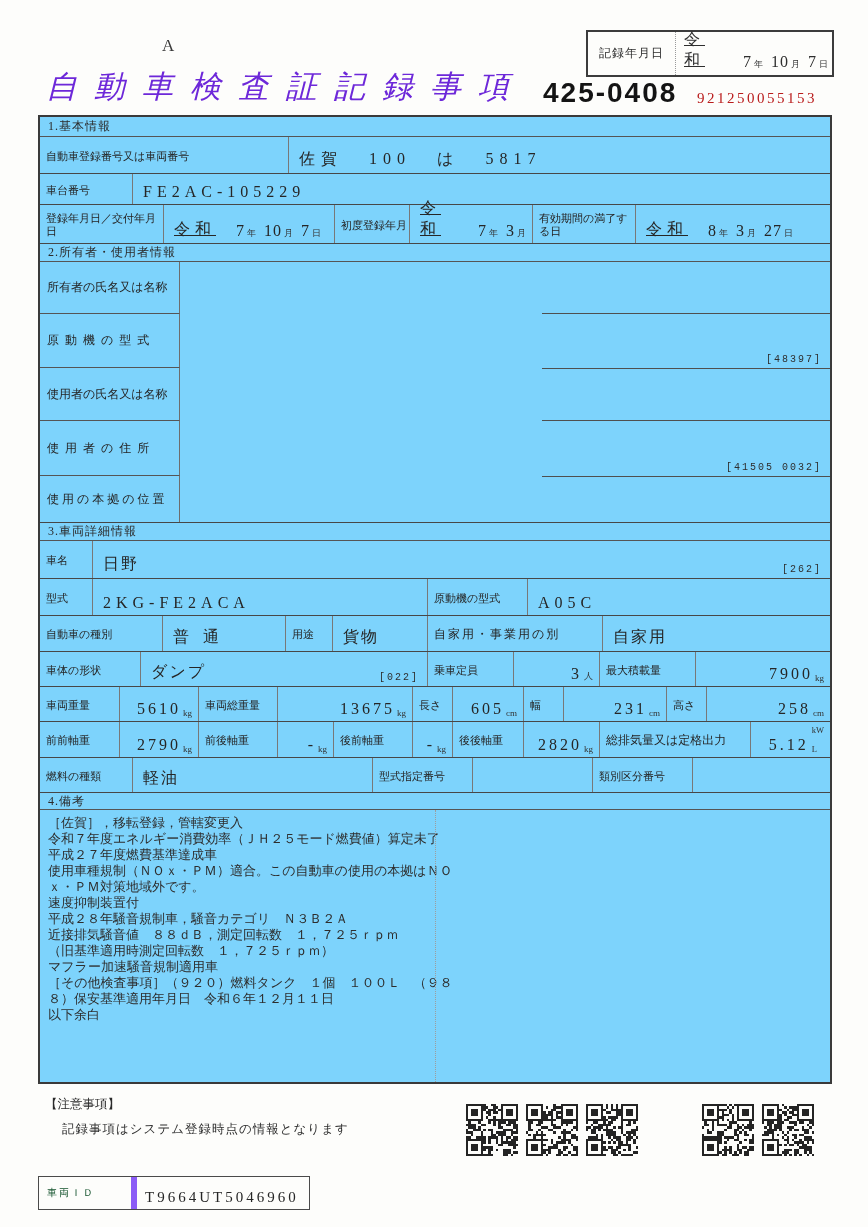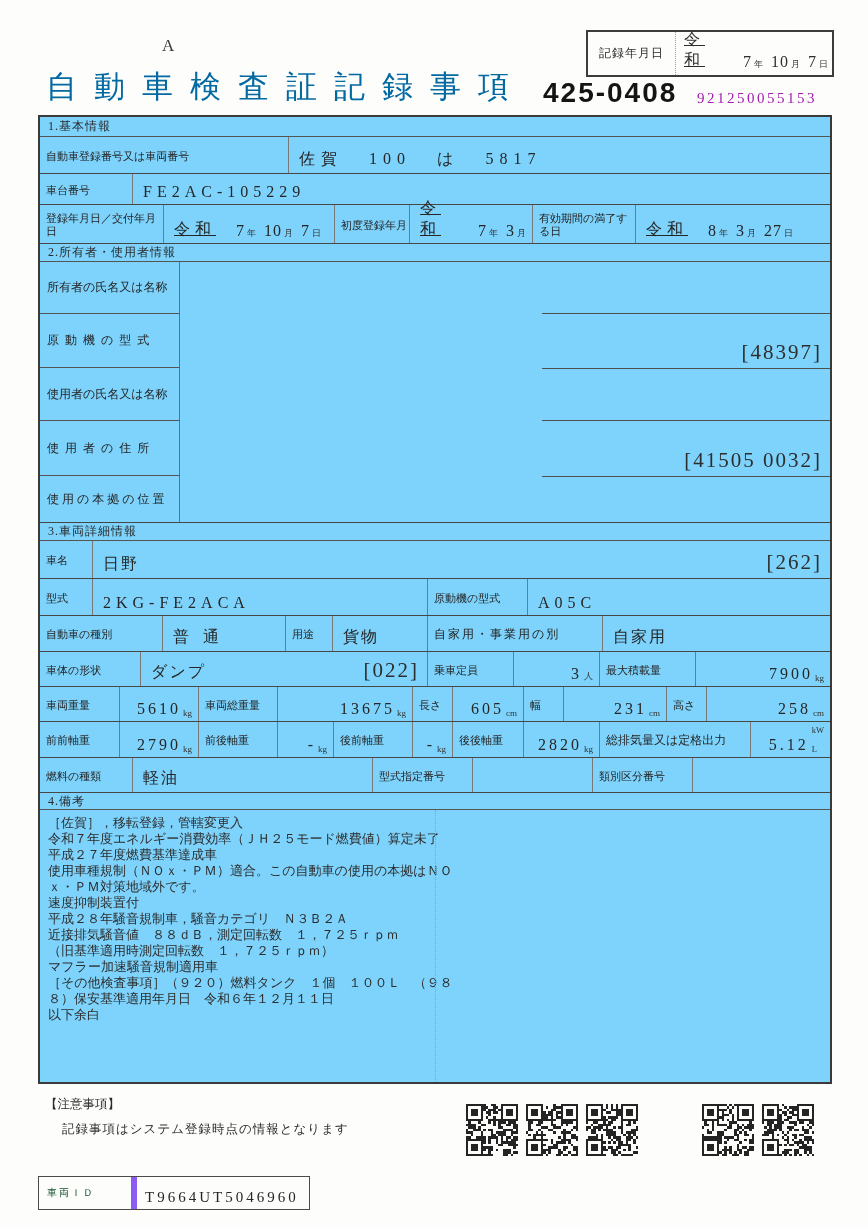--- a/index.html
+++ b/index.html
@@ -5,23 +5,23 @@
   * { margin:0; padding:0; box-sizing:border-box; }
   html,body { background:#e8e8e8; }
   .page {
     position:relative; width:868px; height:1227px; margin:0 auto;
     background:#fdfdfb; overflow:hidden;
     font-family:"Liberation Serif","DejaVu Serif",serif;
     color:#2e2e2e;
   }
   
   .page-mark { position:absolute; left:162px; top:36px; font-size:17px; color:#3a3a3a; }
-  .doc-title { position:absolute; left:46px; top:66px; font-size:31px; letter-spacing:17px; color:#0369a1; white-space:nowrap; }
+  .doc-title { position:absolute; left:46px; top:66px; font-size:31px; letter-spacing:17px; color:#6d28d9; white-space:nowrap;font-style:italic; }
   .doc-number { position:absolute; left:543px; top:77px; font-size:28px; font-weight:600; letter-spacing:2px; color:#141414; font-family:"Liberation Sans","DejaVu Sans",sans-serif; }
-  .doc-serial { position:absolute; left:697px; top:90px; font-size:15px; letter-spacing:2.5px; color:#a21caf; }
+  .doc-serial { position:absolute; left:697px; top:90px; font-size:15px; letter-spacing:2.5px; color:#b91c1c; }
   .record-date-box { position:absolute; left:586px; top:30px; width:248px; height:47px; border:2px solid #3c3c3c; display:flex; background:#fdfdfb; }
   .record-date-box .lblc { width:88px; border-right:1px dotted #9a9a9a; display:flex; align-items:center; justify-content:center; font-size:12px; letter-spacing:1px; color:#2c2c2c; }
   .record-date-box .valc { flex:1; display:flex; align-items:flex-end; padding:0 4px 4px 8px; }
   
   .main-table { position:absolute; left:38px; top:115px; width:794px; height:969px; border:2px solid #3a3a3a; background:#7dd3fc; }
   .sect-head { font-size:12px; color:#2b2b2b; padding-left:8px; display:flex; align-items:center; border-bottom:1px solid #555; letter-spacing:1px; }
   .row { display:flex; border-top:1.6px solid #474747; position:relative; }
   .sect-head + .row, .sect-head + .row2 { border-top:none; }
   .cell { position:relative; display:flex; }
   .cell + .cell { border-left:1px solid #787878; }
@@ -29,21 +29,21 @@
   .valcell { align-items:flex-end; padding:0 6px 3px 10px; font-size:16px; color:#262626; }
   .valcell.right { justify-content:flex-end; }
   .num { letter-spacing:3px; }
   .alnum { letter-spacing:5px; }
   .jp { letter-spacing:2px; }
   .wide { letter-spacing:14px; }
   .u { font-size:9px; margin-left:2px; letter-spacing:0; color:#333; }
   .era { letter-spacing:5px; margin-right:12px;text-decoration:underline; }
   .dnum { letter-spacing:1px; margin-left:8px; }
   .unit-stack { display:inline-flex; flex-direction:column; justify-content:space-between; height:28px; font-size:8.5px; line-height:9px; margin-left:3px; color:#333; }
-  .code-tag { font-size:21px; letter-spacing:2px; color:#2e2e2e; }
+  .code-tag { font-size:10px; letter-spacing:2px; color:#2e2e2e;font-family:Liberation Mono, monospace; }
   .abs-br { position:absolute; right:8px; bottom:3px; }
   
   .row2 { display:flex; position:relative; }
   .row2 .lbl2 { width:140px; border-right:1px solid #6d6d6d; border-bottom:1.4px solid #555; display:flex; align-items:center; padding-left:7px; font-size:12px; color:#252525; }
   .row2.last .lbl2 { border-bottom:none; }
   .row2 .val2 { flex:1; position:relative; }
   .rule-top, .rule-bot { position:absolute; right:0; width:288px; border-top:1.5px solid #4f4f4f; }
   .rule-top { top:-1px; } .rule-bot { bottom:-1px; }
   .sp6 { letter-spacing:6px; } .sp3 { letter-spacing:3px; }
   

